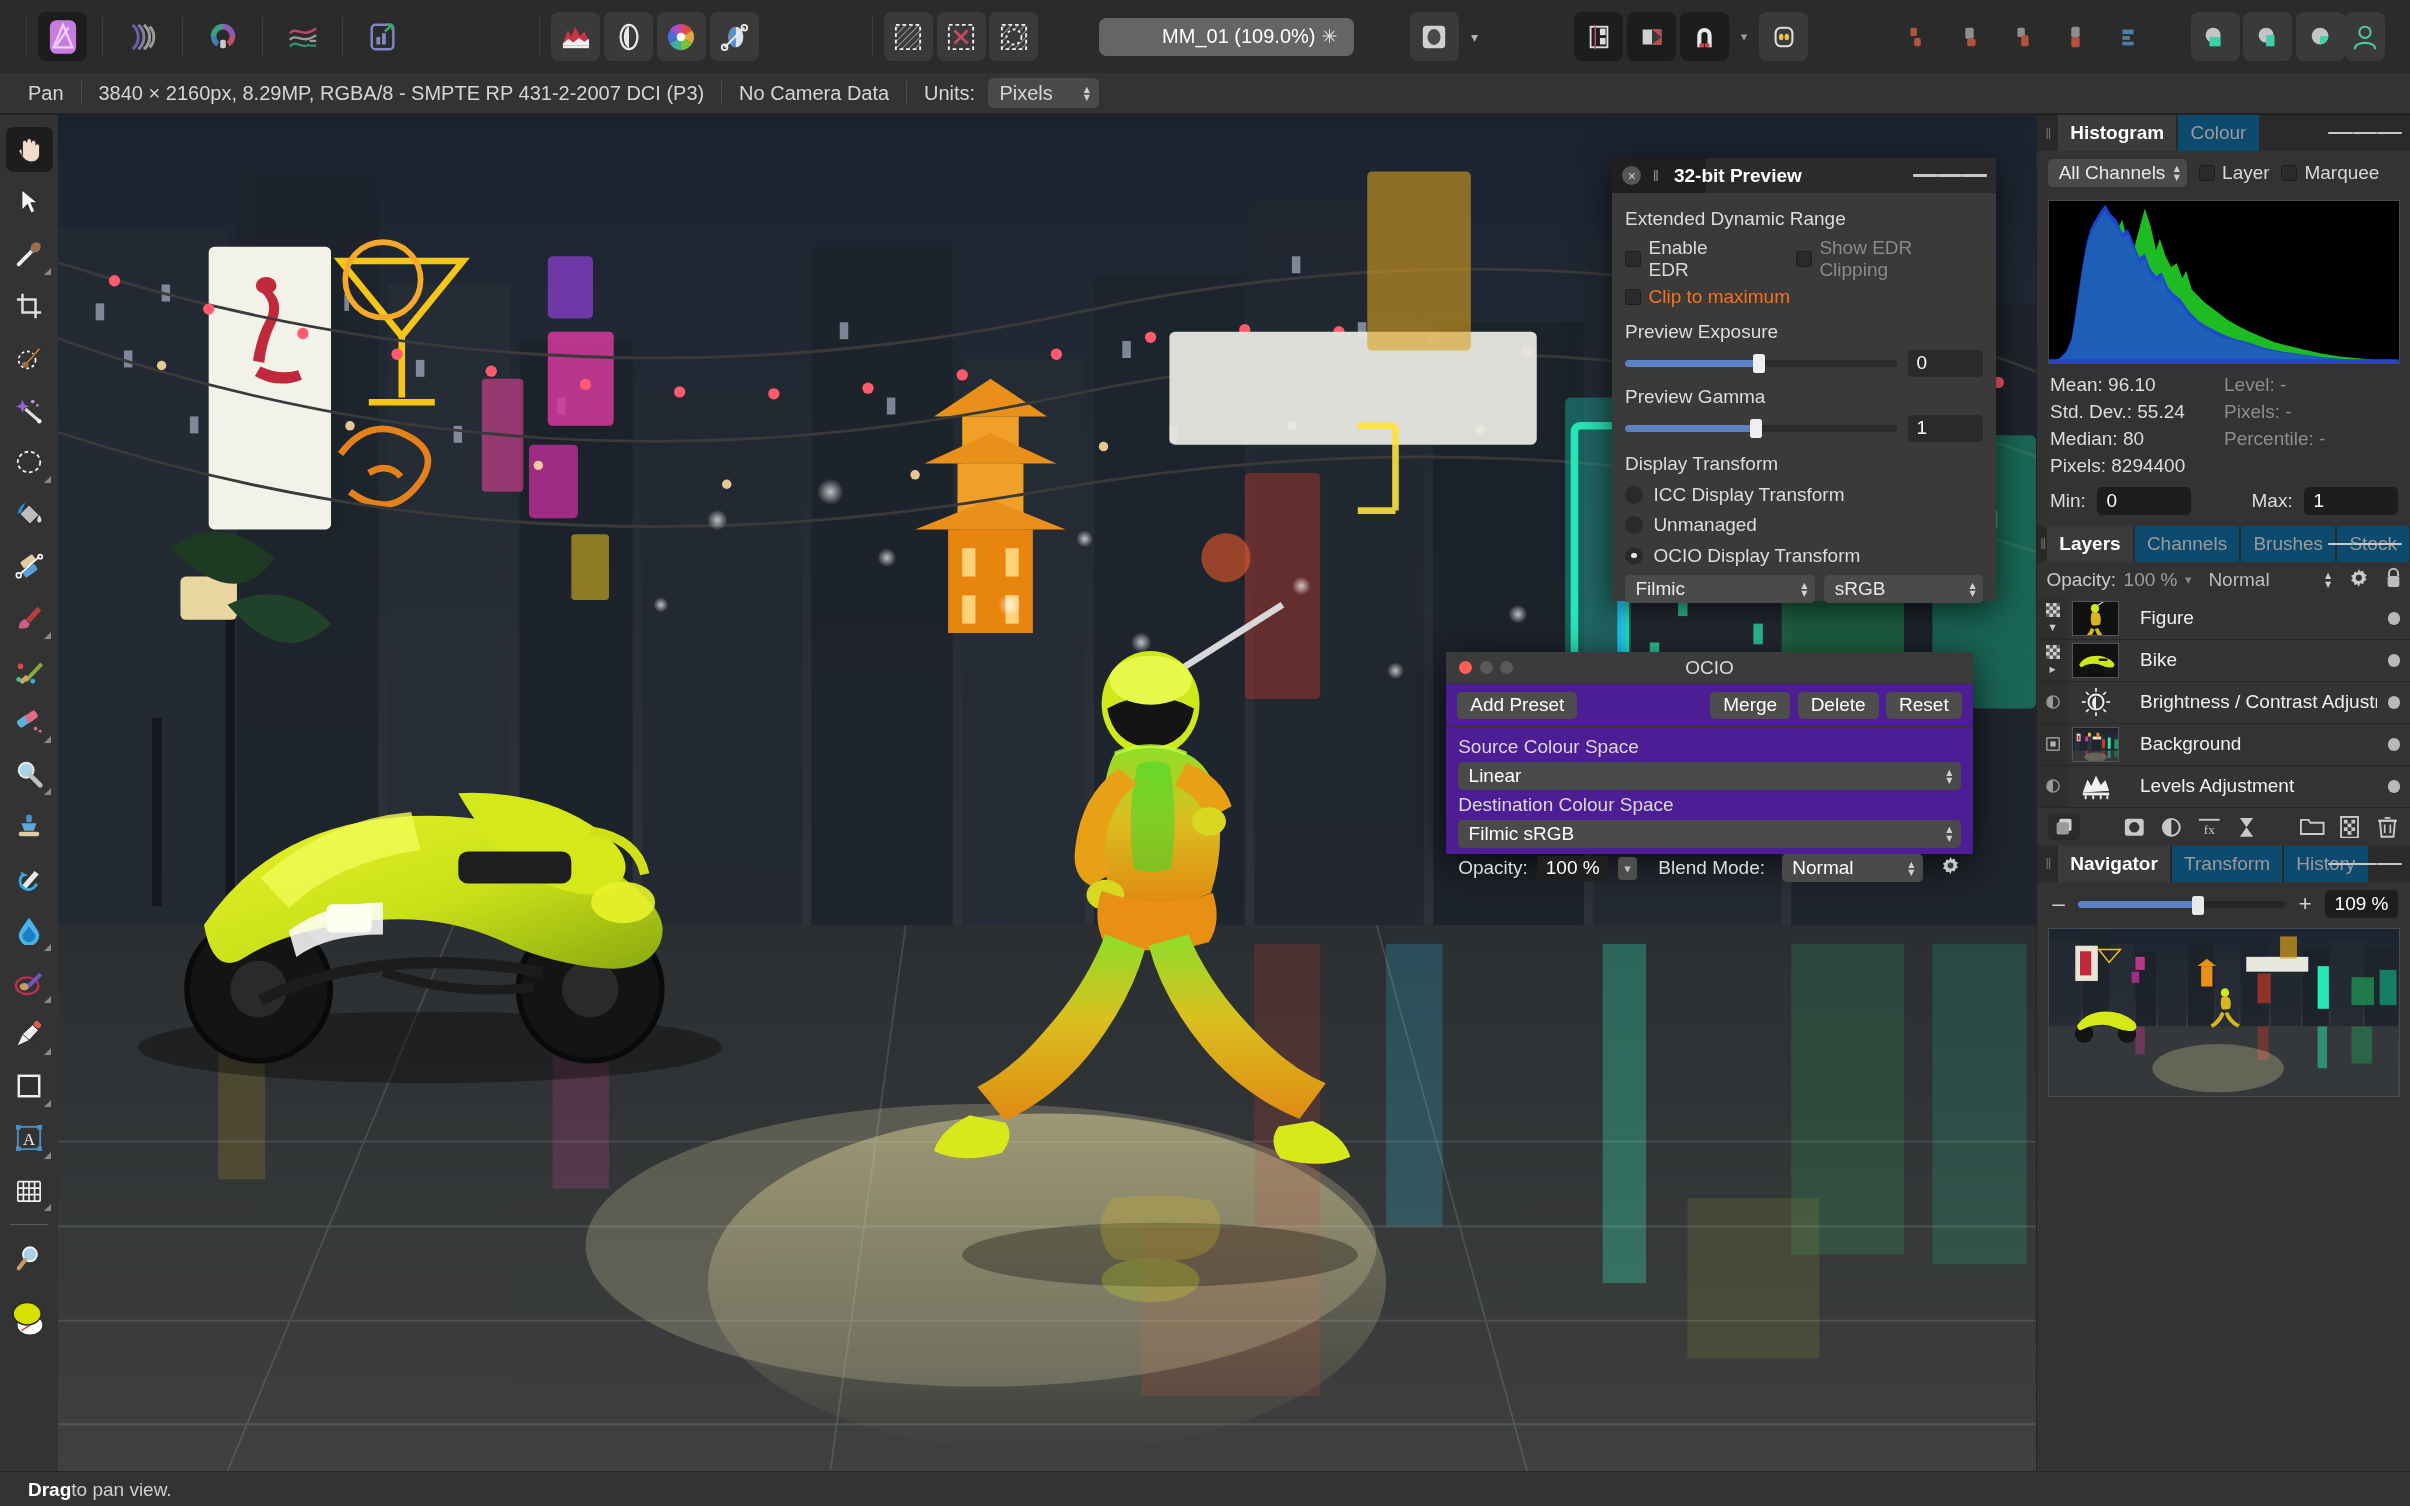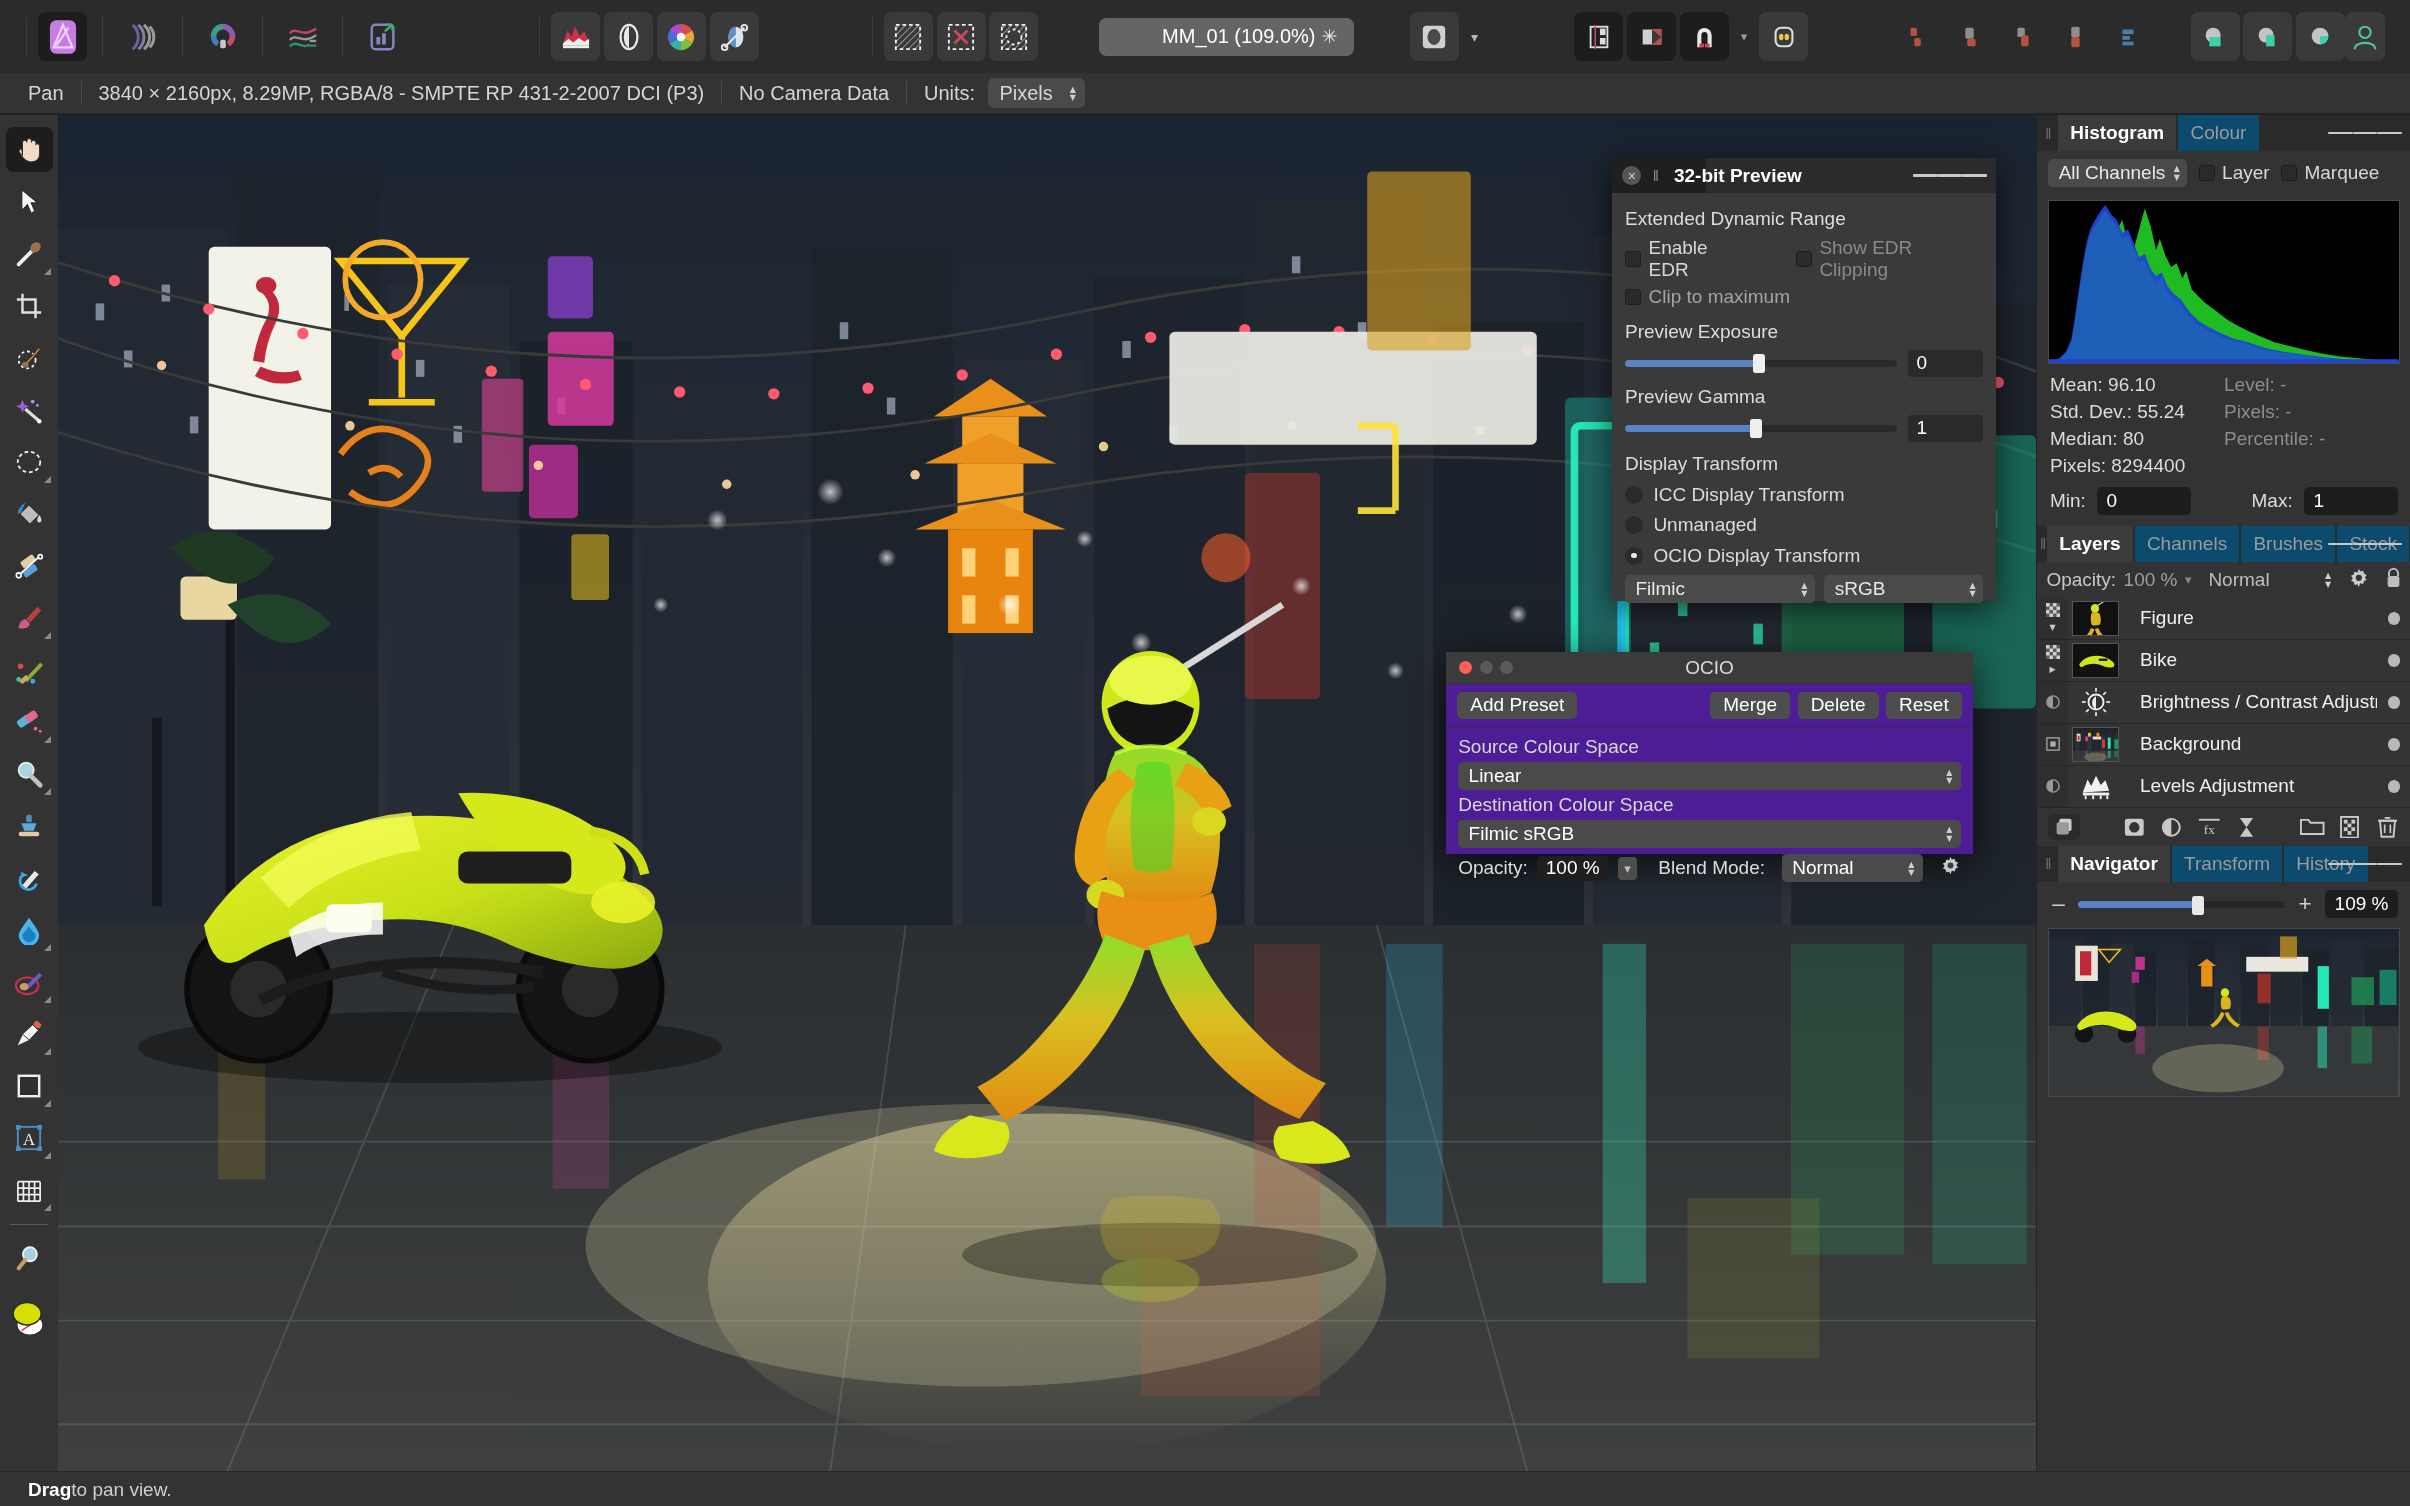--- a/index.html
+++ b/index.html
@@ -16,21 +16,21 @@
   .tb-btn.dark { background:#1d1d1d; }
   .tb-btn.raised { background:#3a3a3a; }
   .tb-sep { width:0.9px; height:40px; background:#3e3e3e; margin:0 11.3px; }
 
   
   #ctxbar { position:absolute; left:0; top:73px; width:2411px; height:41px;
     background:#333; display:flex; align-items:center; font-size:20px;
     color:#d6d6d6; border-bottom:0.9px solid #242424; }
   #ctxbar .cx-sep { width:0.9px; height:24.5px; background:#4b4b4b; margin:0 17px; }
   .mini-select { background:#4a4a4a; border-radius:5.6px; height:30px;
-    display:inline-flex; align-items:center; padding:0 9.4px 0 11.3px; gap:17px; }
+    display:inline-flex; align-items:center; padding:0 9.4px 0 11.3px; gap:31px; }
 
   
   #tools { position:absolute; left:0; top:115px; width:58px; bottom:36px;
     background:#333; padding-top:9.4px; }
   .tool { position:relative; width:58px; height:52px; display:flex;
     align-items:center; justify-content:center; }
   .tool.active::before { content:""; position:absolute; left:5.6px; top:2.8px;
     width:47px; height:45px; background:#1d1d1d; border-radius:7.5px; }
   .tool svg, .tool .glyph { position:relative; z-index:2; }
   .tool .corner { position:absolute; right:6.6px; bottom:5.6px; width:0; height:0;
@@ -1365,21 +1365,21 @@
       <span class="cblabel">
         <span class="cbox"></span>
         <span>Enable EDR</span>
       </span>
       <span class="cblabel" style="color:#8a8a8a">
         <span class="cbox"></span>
         <span>Show EDR Clipping</span>
       </span>
     </div>
     <div style="margin:5.6px 0 1.9px">
-      <span class="cblabel" style="color:#a3a3a3">
+      <span class="cblabel" style="color:#f97316">
         <span class="cbox"></span>
         <span>Clip to maximum</span>
       </span>
     </div>
 
     <div class="sec-lbl" style="margin-top:13px">Preview Exposure</div>
     <div class="slrow">
       <div class="slbar">
         <div class="fill" style="width:49%"></div>
           <div class="knob" style="left:47%"></div>

